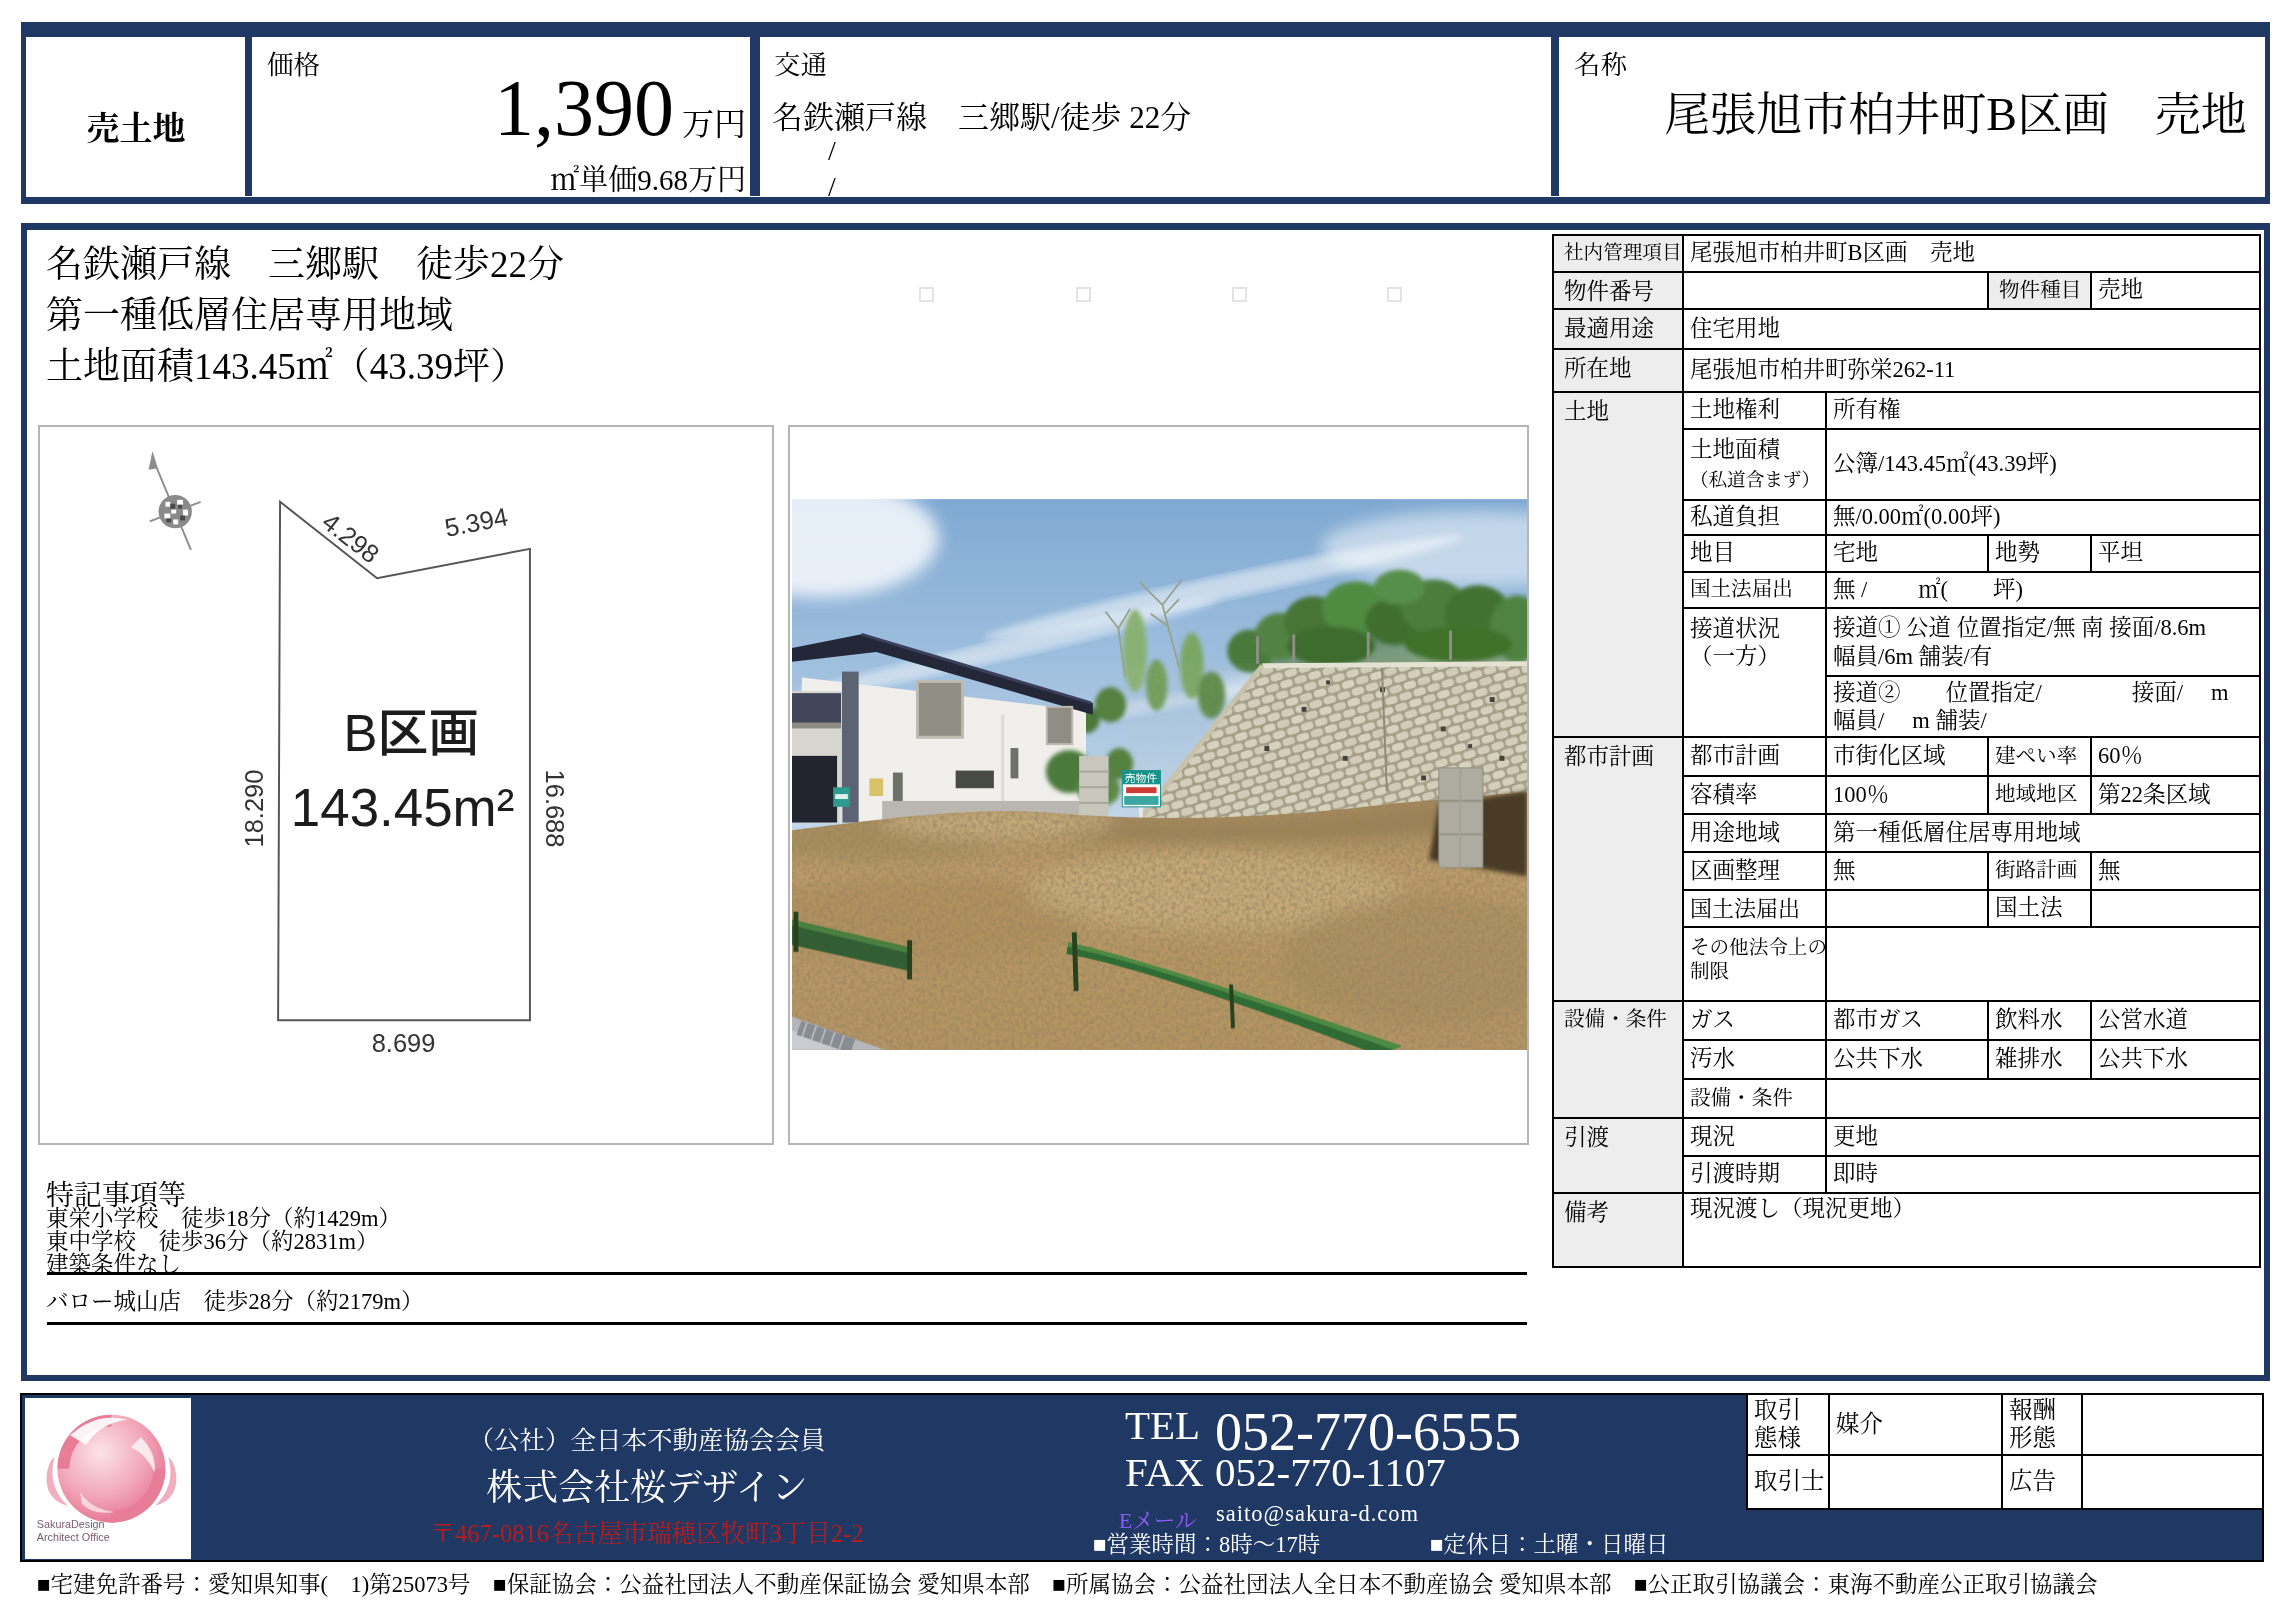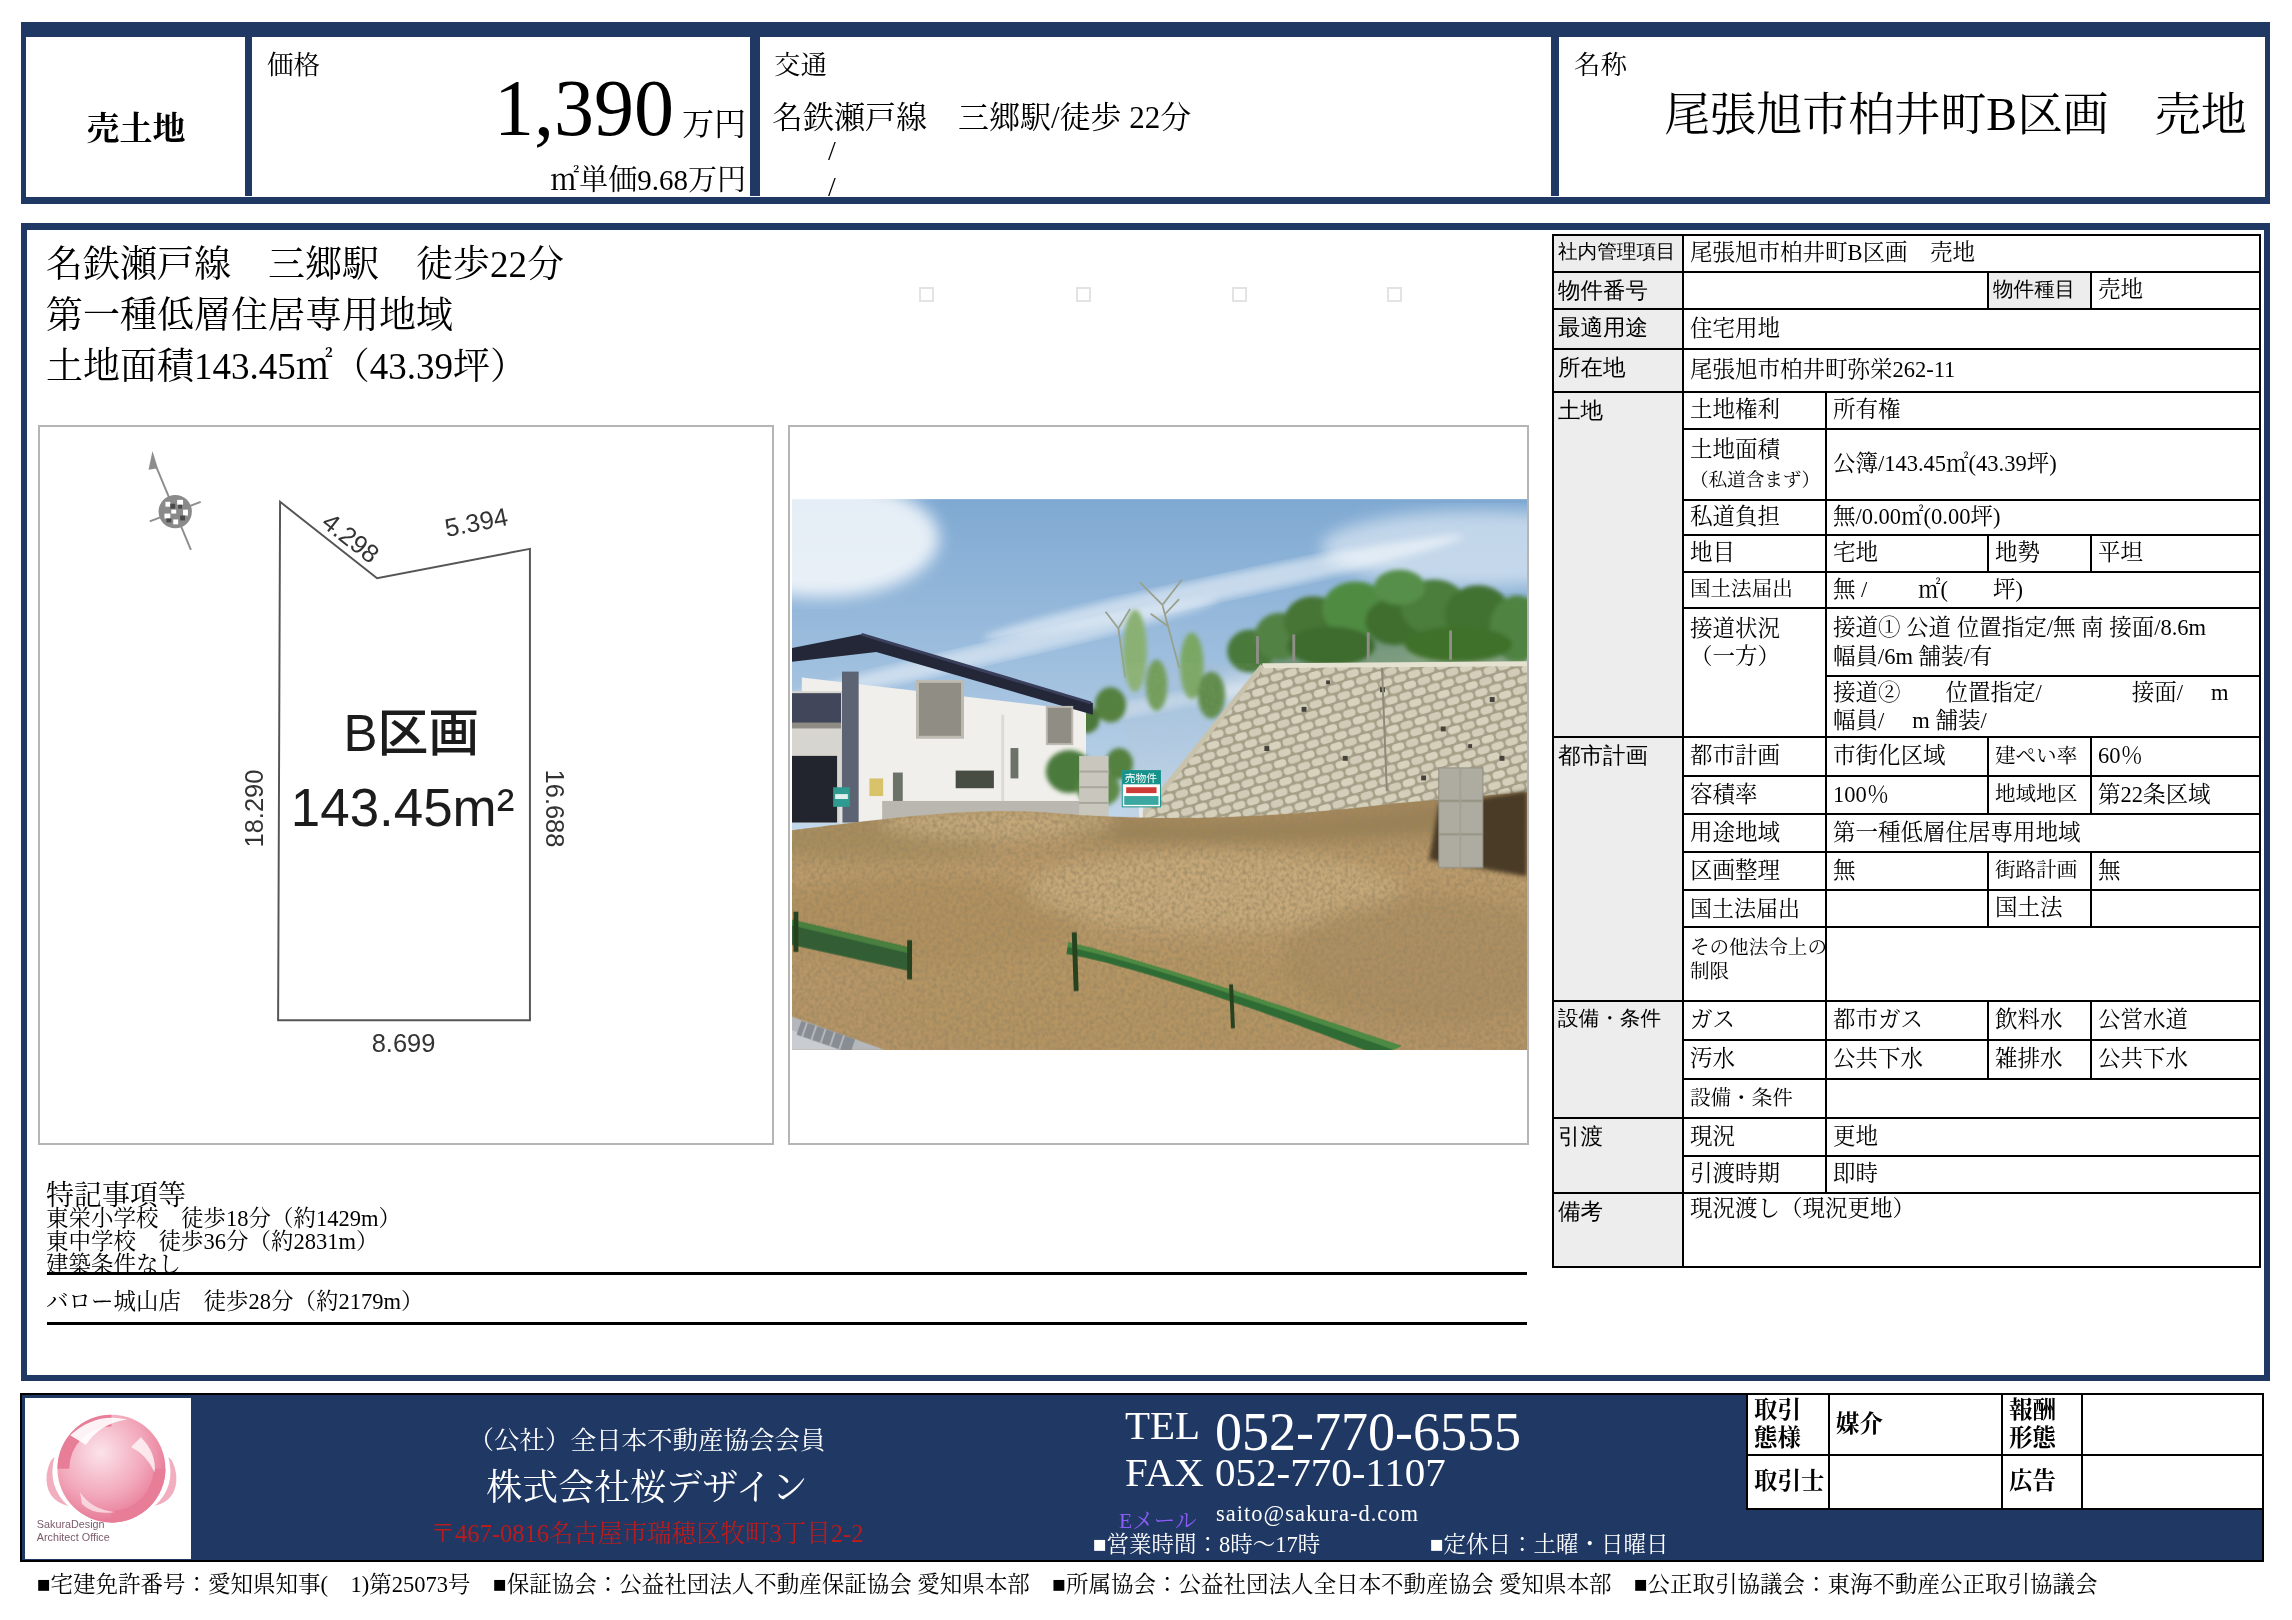--- a/index.html
+++ b/index.html
@@ -479,21 +479,21 @@
         <td colspan="3" class="val">即時</td>
       </tr>
 
   <tr style="height:74px">
         <td class="lab" style="vertical-align:top;">備考</td>
         <td colspan="4" class="val" style="vertical-align:top;">現況渡し（現況更地）</td>
       </tr>
   </tbody>
 </table>
 <style>
-  td.lab{background:#ededed;border:2px solid #000;padding:1px 4px;vertical-align:top;padding-top:4.9px;overflow:hidden;white-space:nowrap;line-height:1.25;font-family:Liberation Mono, monospace;}
+  td.lab{background:#ededed;border:2px solid #000;padding:1px 10px;vertical-align:top;padding-top:4.9px;overflow:hidden;white-space:nowrap;line-height:1.25;}
   td.val{background:#fff;border:2px solid #000;padding:1px 5.9px;vertical-align:middle;overflow:hidden;line-height:1.25;}
 </style>
 
 <div class="abs" style="left:19.6px;top:1393px;width:2244px;height:169px;border:2px solid #000;background:#1f3864;box-sizing:border-box;"></div>
 
 <div class="abs" style="left:24.5px;top:1398px;width:166px;height:161px;background:#fff;">
 
 <svg width="166" height="161" viewBox="0 0 169 164">
   <defs>
     <radialGradient id="pk" cx="0.4" cy="0.35" r="0.8">
@@ -527,21 +527,21 @@
 <div class="abs" style="left:1125px;top:1448px;font-size:41px;color:#fff;">FAX</div>
 <div class="abs" style="left:1215px;top:1448px;font-size:41px;color:#fff;">052-770-1107</div>
 
 <div class="abs" style="left:1119px;top:1503px;font-size:21.6px;color:#8b5cf6;">Eメール</div>
 <div class="abs" style="left:1216px;top:1501px;font-size:22.5px;color:#fff;letter-spacing:1px;">saito@sakura-d.com</div>
 
 <div class="abs" style="left:1093px;top:1526px;font-size:22.5px;color:#fff;">■営業時間：8時～17時</div>
 
 <div class="abs" style="left:1430px;top:1526px;font-size:22.5px;color:#fff;">■定休日：土曜・日曜日</div>
 
-<table class="abs" style="left:1746px;top:1393px;border-collapse:collapse;table-layout:fixed;width:518px;font-size:23.5px;background:#fff;font-weight:bold;" cellspacing="0">
+<table class="abs" style="left:1746px;top:1393px;border-collapse:collapse;table-layout:fixed;width:518px;font-size:23.5px;background:#fff;" cellspacing="0">
   <colgroup>
       <col style="width:82px">
       <col style="width:173px">
       <col style="width:80px">
       <col style="width:181px">
     </colgroup>
   <tbody>
 
   <tr style="height:61px">
         <td class="ft">取引<br>態様</td>

